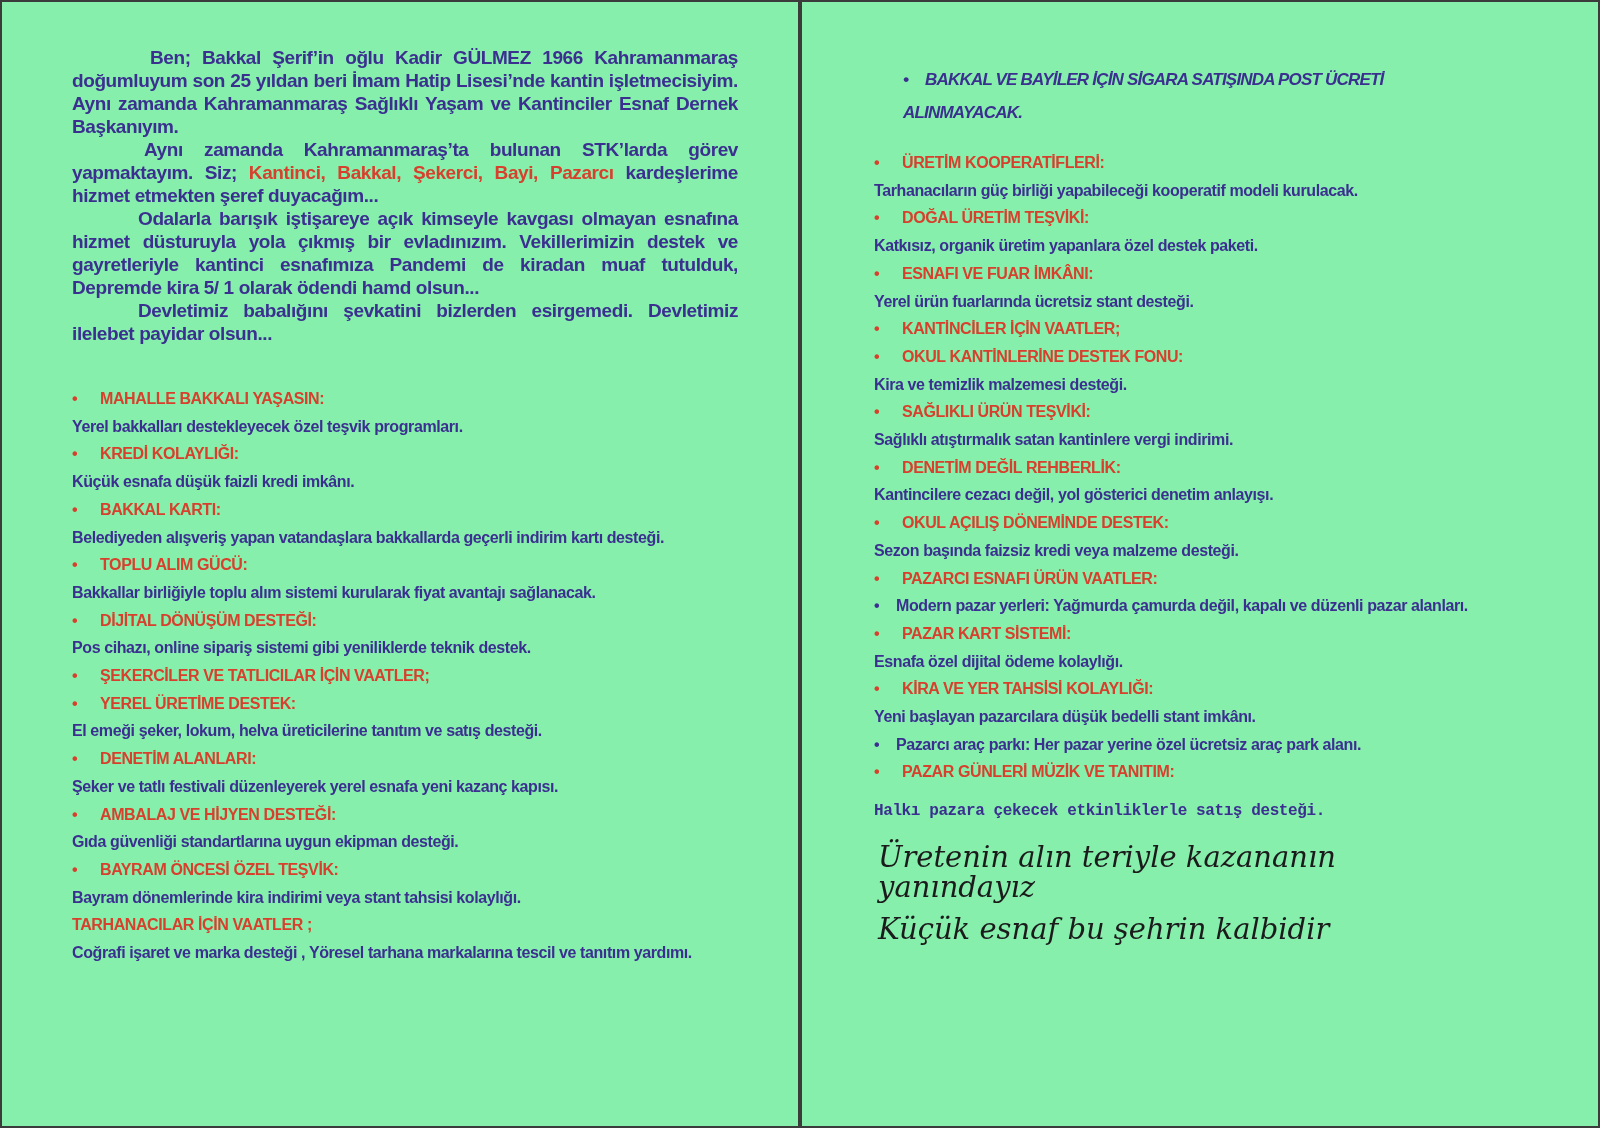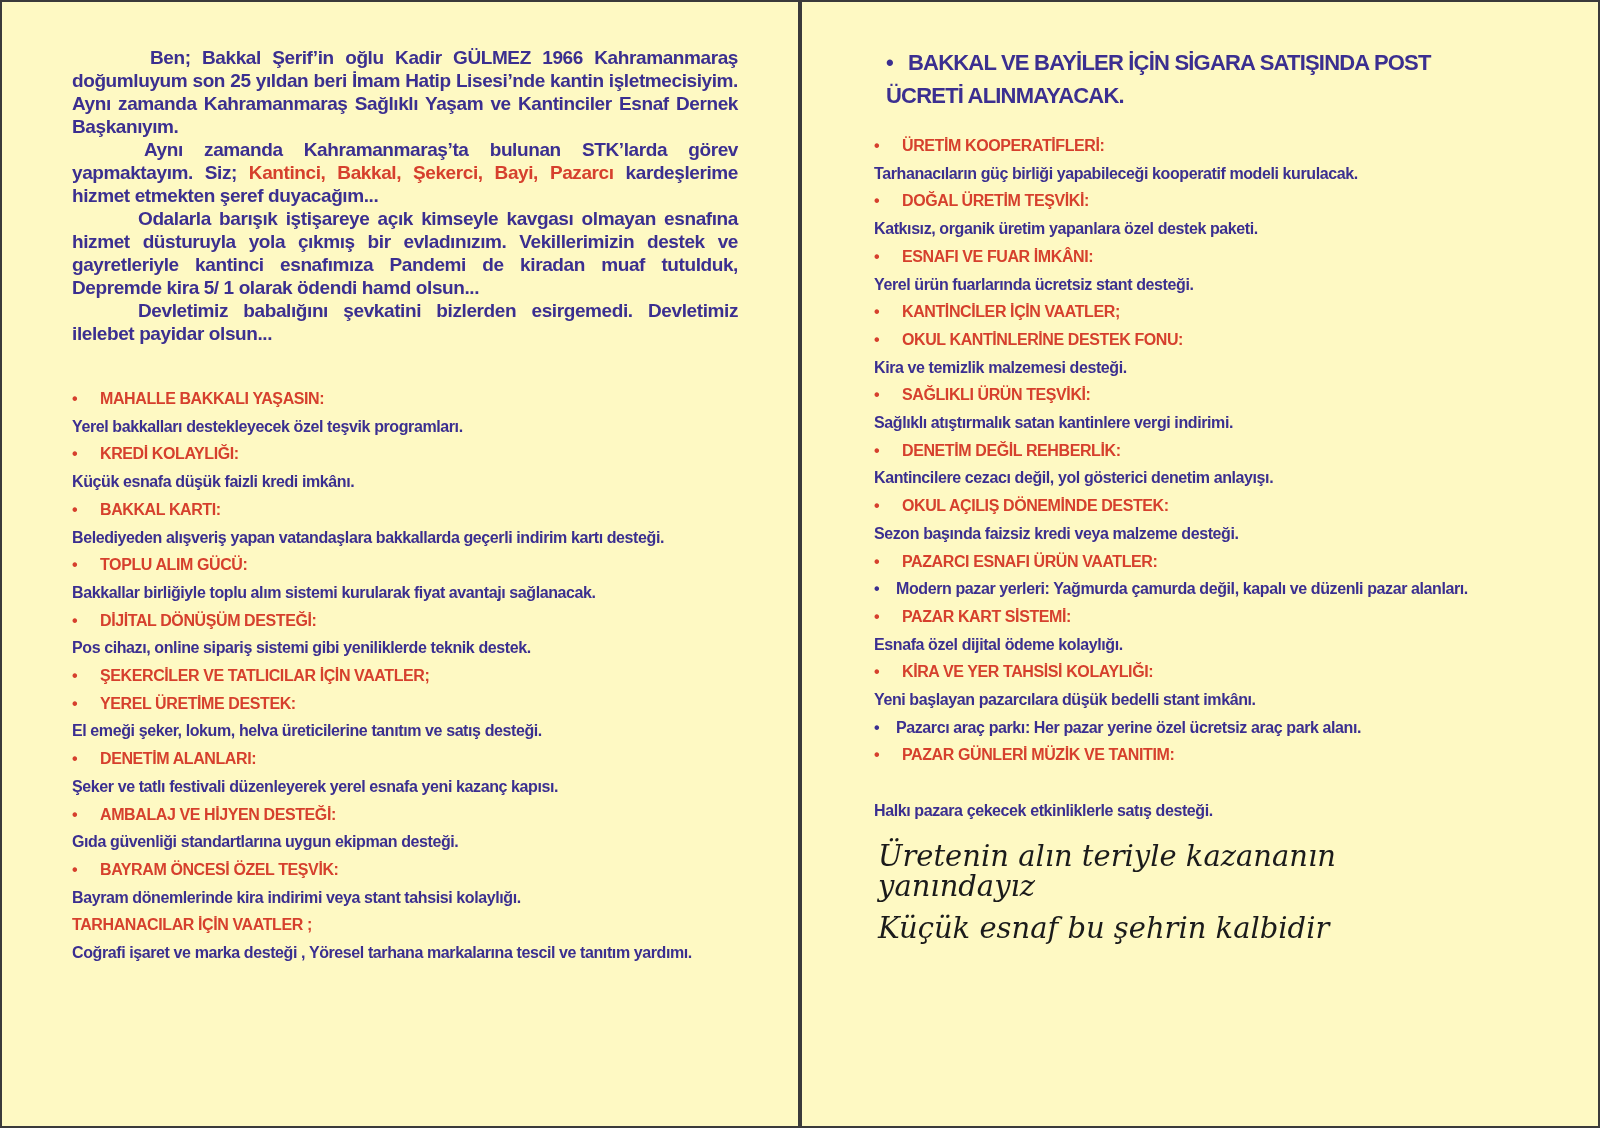--- a/index.html
+++ b/index.html
@@ -2,21 +2,21 @@
 <html lang="tr" style="--red: #d6402d; --blue: #3b2f90;"><head>
 <meta charset="utf-8">
 <title>Flyer</title>
 <style>
   html, body { margin: 0; padding: 0; background: #e8e8e8; }
   .sheet {
     position: relative;
     width: 1600px;
     height: 1128px;
     margin: 0 auto;
-    background: #fef9c3;
+    background: #86efac;
     border: 2px solid #3b3b3b;
     box-sizing: border-box;
     overflow: hidden;
     font-family: "Liberation Sans", sans-serif;
     font-weight: 700;
   }
   .divider {
     position: absolute;
     left: 796px; top: 0; bottom: 0;
     width: 4px;
@@ -45,33 +45,34 @@
   .page.left  .promises { margin-top: 40px; }
   .page.right .promises { margin-top: 20px; }
   .line {
     margin: 0;
     font-size: 16px;
     line-height: 27.7px;
     letter-spacing: -0.4px;
   }
   .heading { color: var(--red); }
   .desc    { color: var(--blue); text-align: justify; }
-  .desc.spaced { margin-top: 28px; }
+  .desc.spaced { margin-top: 12px; font-family: Liberation Mono, monospace; }
   .note    { color: var(--blue); }
   .bullet  { display: inline-block; width: 28px; }
   .note .bullet, .banner .bullet { width: 22px; }
 
   
   .banner {
-    margin: 0;
+    margin: 17px;
     padding-left: 12px;
     color: var(--blue);
-    font-size: 22px;
+    font-size: 17px;
     line-height: 33px;
     letter-spacing: -0.8px;
+    font-style: italic;
   }
 
   
   .closing { margin-top: 16px; }
   .script-line {
     margin: 0 0 12px 4px;
     font-family: "DejaVu Serif", serif;
     font-style: italic;
     font-weight: 400;
     font-size: 29px;

